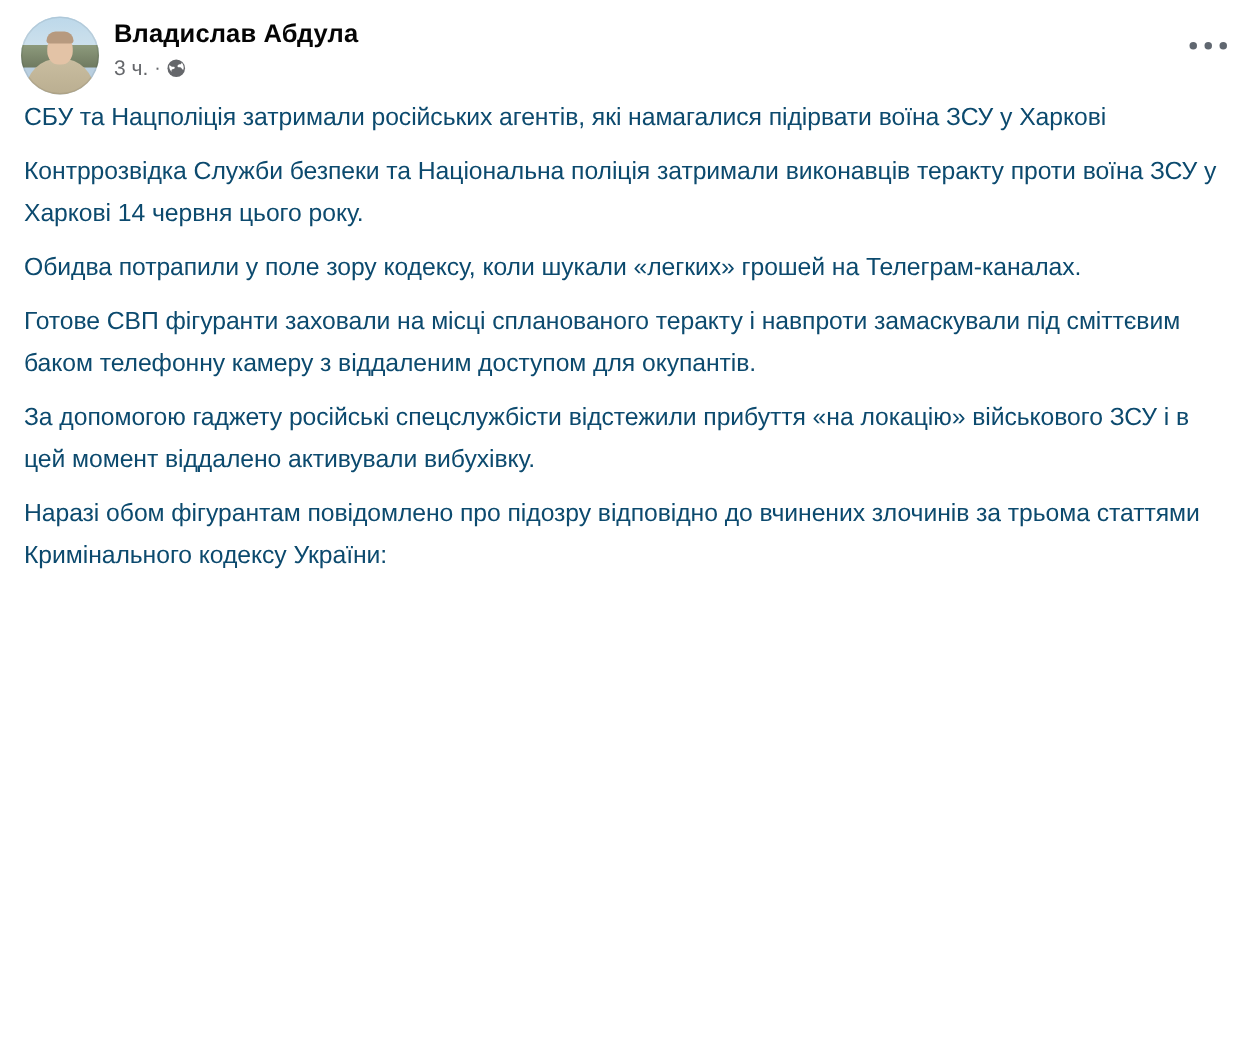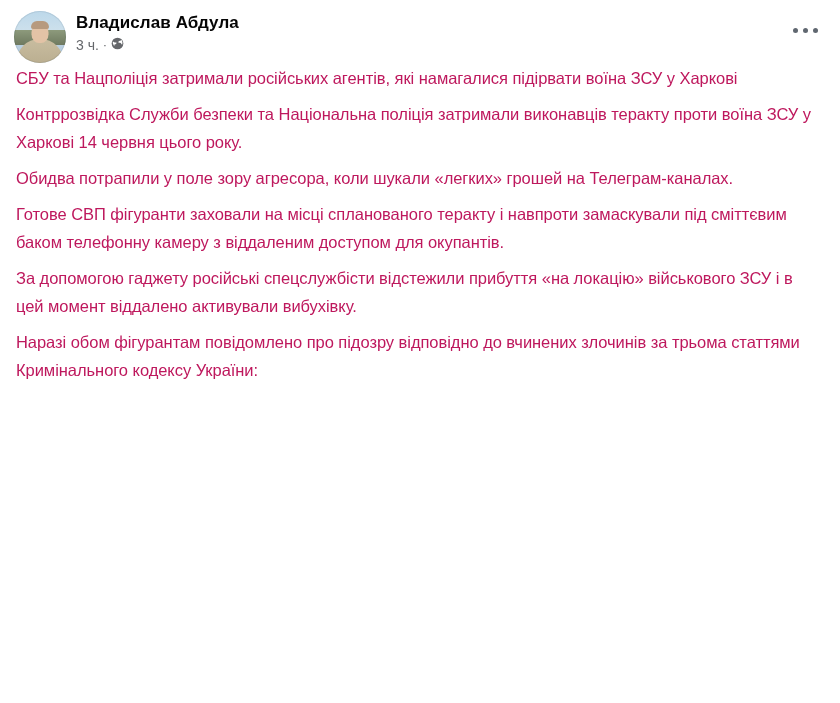--- a/index.html
+++ b/index.html
@@ -107,21 +107,21 @@
     font-size: 17px;
     font-weight: bold;
     line-height: 21px;
     color: #050505;
     letter-spacing: 0.1px;
     white-space: nowrap;
   }
 
   .meta-row {
     display: flex;
-    align-items: flex-start;
+    align-items: center;
     margin-top: 3px;
     font-size: 14px;
     line-height: 18px;
     color: #65676b;
   }
   .meta-time { white-space: nowrap; }
   .meta-dot {
     margin: 0 4px;
     font-size: 13px;
     line-height: 18px;
@@ -154,21 +154,21 @@
   }
 
   
   .post-body {
     padding: 6px 16px 0 16px;
   }
 
   .para {
     font-size: 16.5px;
     line-height: 28px;
-    color: #be185d;
+    color: #0c4a6e;
     margin: 0 0 8px 0;
     letter-spacing: -0.05px;
     max-width: 800px;
     word-wrap: break-word;
   }
   .para:last-child { margin-bottom: 0; }
   .para.tight { margin-bottom: 0; }
 </style>
 </head>
 <body>
@@ -205,20 +205,20 @@
       <span></span>
       <span></span>
       <span></span>
     </div>
 
   </div>
 
   <div class="post-body">
     <p class="para">СБУ та Нацполіція затримали російських агентів, які намагалися підірвати воїна ЗСУ у Харкові</p>
     <p class="para">Контррозвідка Служби безпеки та Національна поліція затримали виконавців теракту проти воїна ЗСУ у Харкові 14 червня цього року.</p>
-    <p class="para">Обидва потрапили у поле зору агресора, коли шукали «легких» грошей на Телеграм-каналах.</p>
+    <p class="para">Обидва потрапили у поле зору кодексу, коли шукали «легких» грошей на Телеграм-каналах.</p>
     <p class="para">Готове СВП фігуранти заховали на місці спланованого теракту і навпроти замаскували під сміттєвим баком телефонну камеру з віддаленим доступом для окупантів.</p>
     <p class="para">За допомогою гаджету російські спецслужбісти відстежили прибуття «на локацію» військового ЗСУ і в цей момент віддалено активували вибухівку.</p>
     <p class="para tight">Наразі обом фігурантам повідомлено про підозру відповідно до вчинених злочинів за трьома статтями Кримінального кодексу України:</p>
 
   </div>
 
 </div>
 
 </body></html>

